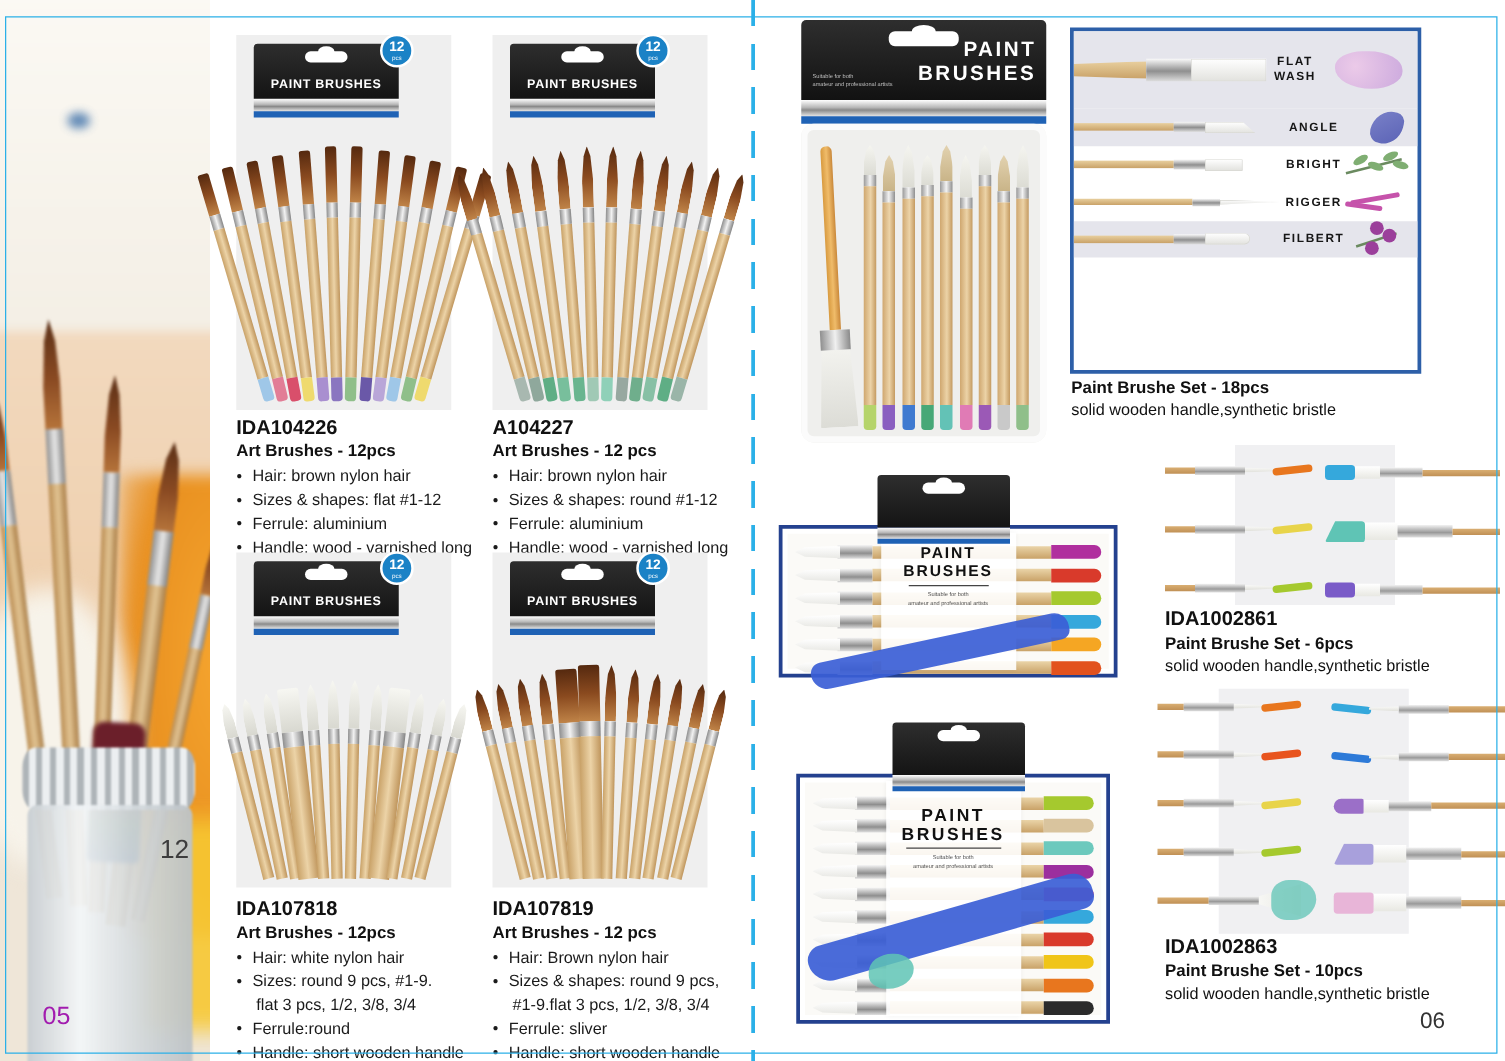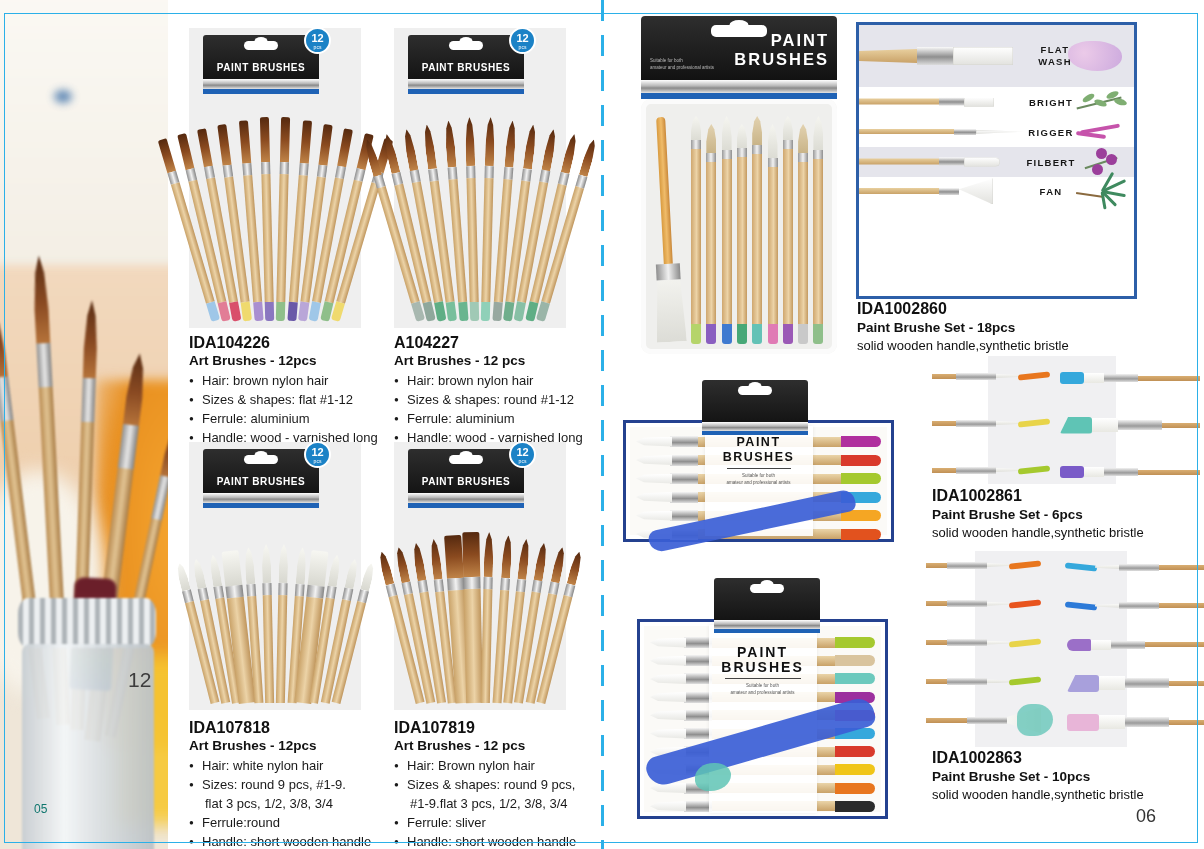--- a/index.html
+++ b/index.html
@@ -19,21 +19,21 @@
   .ph-orange{position:absolute;left:96px;top:380px;width:115px;height:370px;background:radial-gradient(ellipse at 70% 40%,#f5a52f,#e88f1f 60%,rgba(232,143,31,0));filter:blur(6px)}
   .ph-yellow{position:absolute;left:118px;top:655px;width:85px;height:170px;background:#f7c832;filter:blur(9px);opacity:.9}
   .ph-white{position:absolute;left:-30px;top:470px;width:135px;height:225px;background:#f7f3ea;border-radius:50%;filter:blur(10px)}
   .ph-messy{position:absolute;left:72px;top:578px;width:42px;height:112px;border-radius:9px 9px 4px 4px;transform:rotate(3deg);filter:blur(1.5px);
     background:linear-gradient(180deg,#6b1f2a 12%,#7a2430 42%,#3f5f3a 72%,#2f4a6b)}
   .ph-lid{position:absolute;left:18px;top:598px;width:138px;height:50px;border-radius:10px/16px;filter:blur(1px);
     background:repeating-linear-gradient(90deg,#aeb4b8 0 5px,#eceff1 5px 11px)}
   .ph-jar{position:absolute;left:22px;top:644px;width:132px;height:230px;border-radius:8px 8px 0 0;filter:blur(1px);
     background:linear-gradient(90deg,rgba(200,206,210,.96),rgba(243,246,248,.94) 32%,rgba(214,220,224,.9) 62%,rgba(188,194,198,.96))}
   .ph-12{position:absolute;left:128px;top:668px;font-size:21px;color:#3d3d3d;z-index:6}
-  .page-num{position:absolute;font-size:12px;color:#0f766e;z-index:45}
+  .page-num{position:absolute;font-size:20px;color:#a21caf;z-index:45}
   .pn-left{left:34px;top:802px}
   .pn-right{left:1136px;top:806px;font-size:18px;color:#333}
 
   
   .card-img{position:absolute;background:#efefef}
   .pkg-top{position:relative;width:116px;margin:7px 0 0 14px;z-index:2}
   .pk-black{position:relative;background:linear-gradient(180deg,#2e2e2e,#141414);border-radius:3px 3px 0 0}
   .pk-black.tall{height:44px}
   .hang-hole{position:absolute;left:50%;top:6px;transform:translateX(-50%);width:34px;height:9px;background:#fff;border-radius:5px}
   .hang-hole::after{content:"";position:absolute;left:50%;top:-4px;transform:translateX(-50%);width:13px;height:8px;background:#fff;border-radius:50% 50% 0 0}
@@ -92,21 +92,21 @@
   .r2 .c-bristle{clip-path:polygon(0 0,75% 0,100% 100%,0 100%)}
   .r3 .c-bristle{width:30px}
   .r4 .c-bristle{width:36px;border-radius:0 10px 10px 0}
   .r5 .c-handle{width:95px;height:5px}
   .r5 .c-ferrule{width:22px;height:6px}
   .r5 .c-bristle{width:48px;height:4px;clip-path:polygon(0 0,100% 50%,0 100%)}
   .r6 .c-bristle{width:44px;height:8px;clip-path:polygon(0 0,68% 0,100% 50%,68% 100%,0 100%)}
   .r7 .c-ferrule{width:20px;height:7px}
   .r7 .c-bristle{width:34px;height:26px;clip-path:polygon(0 42%,100% 0,100% 100%)}
   .clabel{position:absolute;left:150px;width:84px;top:50%;transform:translateY(-50%);text-align:center;font-weight:700;font-size:9.5px;letter-spacing:1.3px;color:#161616}
-  .r0 .clabel{left:168px;width:56px;line-height:12px}
+  .r0 .clabel{left:149px;width:56px;line-height:12px}
   .cswatch{position:absolute;right:12px;top:50%;transform:translateY(-50%)}
 
   
   .pk-small{position:absolute;width:106px;z-index:6}
   .pk-small .pk-black{height:42px}
   .pk-small .bar-silver{height:9px}
   .pk-small .bar-blue{height:4px}
   .tray{position:absolute;border:3px solid #24418f;background:#fbfaf7;box-shadow:inset 0 0 0 4px #fff}
   .tray-inner{position:absolute;left:6px;right:6px;top:4px;bottom:4px}
   .trow{position:absolute;left:4px;right:4px;height:13px;display:flex;align-items:center;z-index:1}
@@ -638,20 +638,29 @@
   <div class="chart" id="chart-rows">
       <div class="crow r0 g" style="height: 62px;">
         <div class="cbrush">
           <div class="c-handle"></div>
           <div class="c-ferrule"></div>
           <div class="c-bristle"></div>
         </div>
         <div class="clabel">FLAT WASH</div>
         <div class="cswatch" style="width: 54px; height: 30px; border-radius: 45% 55% 50% 60%; background: radial-gradient(circle at 30% 40%, rgb(236, 199, 232), rgb(201, 163, 220)); opacity: 0.9;"></div>
       </div>
+      <div class="crow r2 g" style="height: 29.85px;">
+        <div class="cbrush">
+          <div class="c-handle"></div>
+          <div class="c-ferrule"></div>
+          <div class="c-bristle"></div>
+        </div>
+        <div class="clabel">ANGLE</div>
+        <div class="cswatch" style="width: 25px; height: 27px; border-radius: 70% 30% 65% 35%; background: linear-gradient(140deg, rgb(123, 130, 201), rgb(90, 98, 181)); transform: translateY(-50%) rotate(14deg);"></div>
+      </div>
       <div class="crow r3" style="height: 29.85px;">
         <div class="cbrush">
           <div class="c-handle"></div>
           <div class="c-ferrule"></div>
           <div class="c-bristle"></div>
         </div>
         <div class="clabel">BRIGHT</div>
         <div class="cswatch" style="width: 46px; height: 22px;">
           <div style="position: absolute; left: 0px; top: 11px; width: 46px; height: 1.5px; background: rgb(106, 138, 95); transform: rotate(-14deg);"></div>
           <div style="position: absolute; left: 6px; top: 4px; width: 13px; height: 6px; border-radius: 50%; background: rgb(127, 174, 114); transform: rotate(-30deg);"></div>
@@ -679,40 +688,23 @@
           <div class="c-bristle"></div>
         </div>
         <div class="clabel">FILBERT</div>
         <div class="cswatch" style="width: 40px; height: 28px;">
           <div style="position: absolute; left: 2px; top: 14px; width: 34px; height: 1.5px; background: rgb(106, 138, 95); transform: rotate(-18deg);"></div>
           <div style="position: absolute; left: 14px; top: 0px; width: 11px; height: 11px; border-radius: 50%; background: rgb(155, 63, 155);"></div>
           <div style="position: absolute; left: 24px; top: 6px; width: 11px; height: 11px; border-radius: 50%; background: rgb(155, 63, 155);"></div>
           <div style="position: absolute; left: 10px; top: 16px; width: 11px; height: 11px; border-radius: 50%; background: rgb(155, 63, 155);"></div>
         </div>
       </div>
-      <div class="crow r7" style="height: 29.85px;">
-        <div class="cbrush">
-          <div class="c-handle"></div>
-          <div class="c-ferrule"></div>
-          <div class="c-bristle"></div>
-        </div>
-        <div class="clabel">FAN</div>
-        <div class="cswatch" style="width: 46px; height: 26px;">
-          <div style="position: absolute; left: 0px; top: 16px; width: 28px; height: 2px; background: rgb(138, 106, 63); transform: rotate(8deg);"></div>
-          <div style="position: absolute; left: 26px; top: 12px; width: 22px; height: 3px; border-radius: 2px; background: rgb(63, 138, 95); transform: rotate(-60deg); transform-origin: 0px 50%;"></div>
-          <div style="position: absolute; left: 26px; top: 12px; width: 26px; height: 3px; border-radius: 2px; background: rgb(63, 138, 95); transform: rotate(-25deg); transform-origin: 0px 50%;"></div>
-          <div style="position: absolute; left: 26px; top: 12px; width: 24px; height: 3px; border-radius: 2px; background: rgb(63, 138, 95); transform: rotate(10deg); transform-origin: 0px 50%;"></div>
-          <div style="position: absolute; left: 26px; top: 12px; width: 20px; height: 3px; border-radius: 2px; background: rgb(63, 138, 95); transform: rotate(45deg); transform-origin: 0px 50%;"></div>
-          <div style="position: absolute; left: 26px; top: 12px; width: 18px; height: 3px; border-radius: 2px; background: rgb(63, 138, 95); transform: rotate(80deg); transform-origin: 0px 50%;"></div>
-        </div>
-      </div>
     </div>
 
   <div class="rp" style="left:857px;top:300px">
-    <h3>IDA1002860</h3>
     <h4>Paint Brushe Set - 18pcs</h4>
     <p>solid wooden handle,synthetic bristle</p>
   </div>
 
   <div class="pk-small" style="left:702px;top:380px">
     <div class="pk-black">
         <div class="hang-hole"></div>
       </div>
     <div class="bar-silver"></div>
     <div class="bar-blue"></div>

